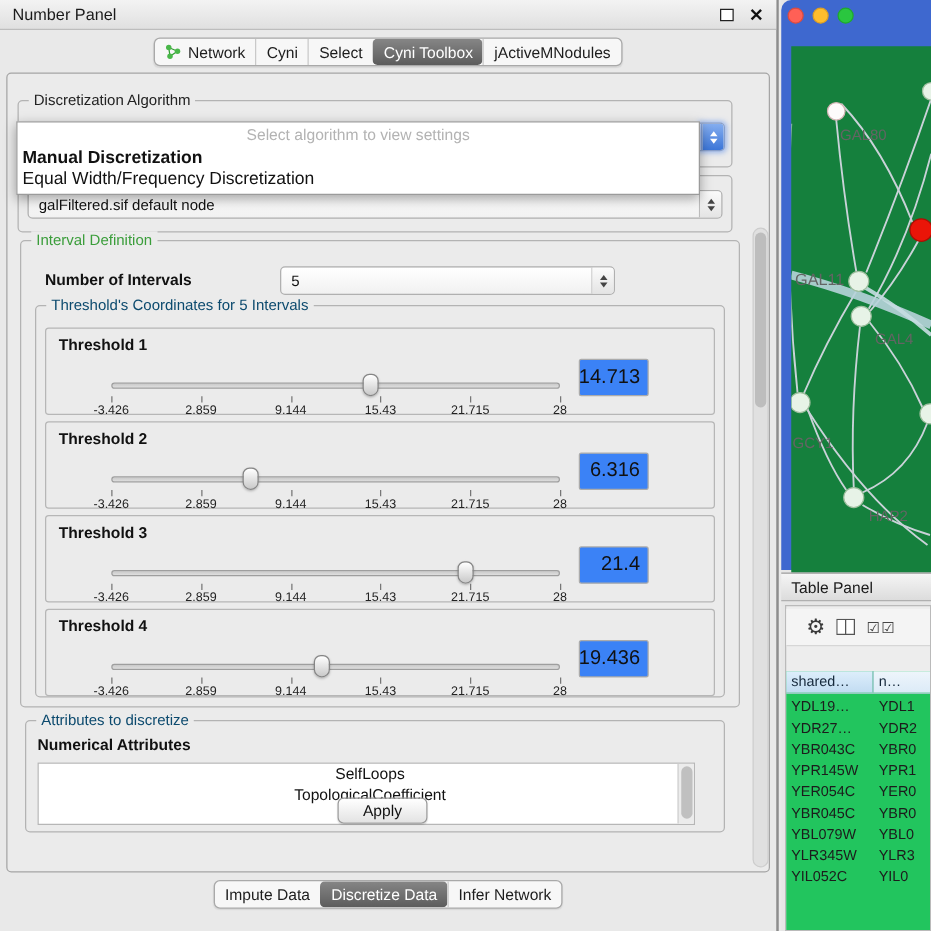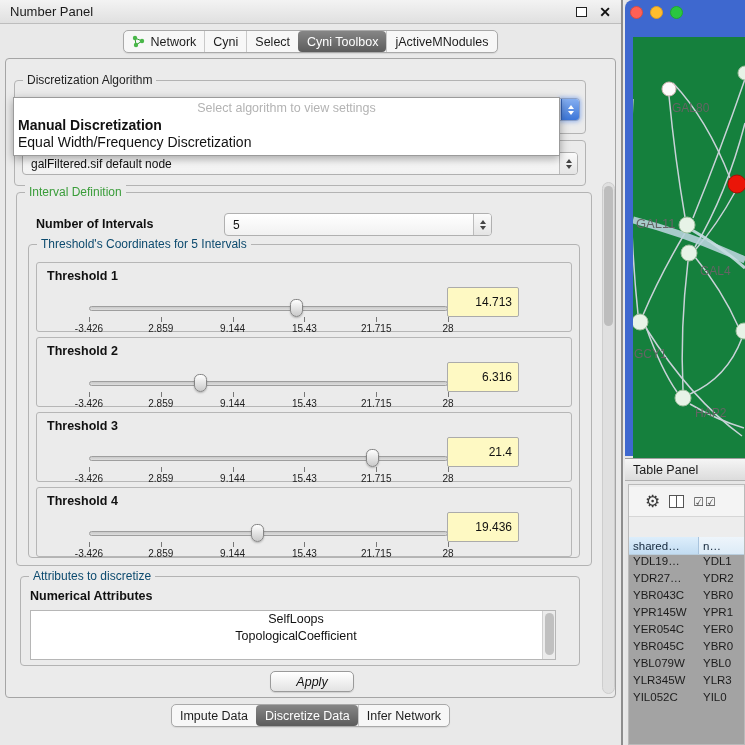--- a/index.html
+++ b/index.html
@@ -56,52 +56,52 @@
   .popup-item.bold{font-weight:bold;}
 
   .thr-panel{position:absolute;left:36px;width:536px;height:70px;border:1px solid #b6b6b6;border-radius:3px;background:#ebebeb;}
   .thr-label{position:absolute;left:10px;top:6px;font-weight:bold;font-size:12.5px;color:#111;}
   .thr-slider{position:absolute;left:52px;top:36px;width:359px;height:34px;}
   .thr-track{position:absolute;left:0;right:0;top:7px;height:5px;background:linear-gradient(#c9c9c9,#dedede);border:1px solid #9e9e9e;border-radius:3px;}
   .thr-handle{position:absolute;top:0;width:13px;height:18px;margin-left:-6.5px;background:linear-gradient(#ffffff,#c9c9c9);border:1px solid #858585;border-radius:6px 6px 7px 7px;box-shadow:0 1px 2px rgba(0,0,0,0.25);}
   .thr-ticks{position:absolute;left:0;right:0;top:18px;height:16px;}
   .tick{position:absolute;top:0;width:1px;height:5px;background:#777;}
   .tick-label{position:absolute;top:6px;transform:translateX(-50%);font-size:10px;color:#222;white-space:nowrap;}
-  .thr-value{position:absolute;right:52px;top:24px;width:72px;height:30px;background:#fef9c3;border:1px solid #ababab;border-radius:2px;font-size:12px;color:#111;display:flex;align-items:center;justify-content:flex-end;padding-right:6px;}
+  .thr-value{position:absolute;right:52px;top:24px;width:56px;height:30px;background:#3b82f6;border:1px solid #ababab;border-radius:2px;font-size:16px;color:#111;display:flex;align-items:center;justify-content:flex-end;padding-right:6px;}
 
   .attr-subtitle{position:absolute;left:30px;top:589px;font-size:12.5px;font-weight:bold;color:#111;}
   .attr-list{position:absolute;left:30px;top:610px;width:526px;height:50px;background:#fff;border:1px solid #b6b6b6;overflow:hidden;text-align:center;}
   .attr-item{font-size:12.5px;color:#111;padding:1px 0 1px 6px;line-height:14.5px;white-space:nowrap;}
   .attr-scroll{position:absolute;right:0;top:0;width:13px;height:48px;background:#ececec;border-left:1px solid #d0d0d0;}
   .attr-thumb{position:absolute;left:1.5px;top:2px;width:9px;height:42px;background:#c0c0c0;border-radius:5px;}
 
-  .apply-btn{position:absolute;left:270px;top:671px;width:84px;height:21px;border:1px solid #9a9a9a;border-radius:5px;background:linear-gradient(#ffffff,#e3e3e3);font-size:12.5px;color:#111;display:flex;align-items:center;justify-content:center;font-family:inherit;box-shadow:0 1px 1px rgba(0,0,0,0.12);font-style:italic;}
+  .apply-btn{position:absolute;left:270px;top:638px;width:72px;height:21px;border:1px solid #9a9a9a;border-radius:5px;background:linear-gradient(#ffffff,#e3e3e3);font-size:12.5px;color:#111;display:flex;align-items:center;justify-content:center;font-family:inherit;box-shadow:0 1px 1px rgba(0,0,0,0.12);}
 
   
   .right-panel{position:absolute;left:625px;top:0;width:120px;height:745px;background:#e6e6e6;}
   .net-window{position:absolute;left:0;top:0;width:120px;height:456px;background:#3e68cf;border-top-left-radius:8px;}
   .traffic{position:absolute;top:6px;left:5px;display:flex;gap:7px;}
   .light{width:13px;height:13px;border-radius:50%;}
   .light.red{background:#ff6056;border:1px solid #d94c42;}
   .light.yellow{background:#ffbd2d;border:1px solid #dd9f24;}
   .light.green{background:#2ac63f;border:1px solid #1fa82f;}
   .net-canvas{position:absolute;left:8px;top:25px;width:112px;height:421px;background:#15803d;overflow:hidden;margin-top:12px;}
 
   .table-header-bar{position:absolute;left:0;top:458px;width:120px;height:23px;background:linear-gradient(#f5f5f5,#dcdcdc);border-top:1px solid #9e9e9e;border-bottom:1px solid #b0b0b0;display:flex;align-items:center;padding-left:8px;font-size:12.5px;color:#1a1a1a;}
   .table-area{position:absolute;left:3px;top:484px;width:117px;height:261px;background:#ededed;border:1px solid #bababa;}
   .table-toolbar{position:absolute;left:0;top:2px;right:0;height:30px;background:#f4f4f4;display:flex;align-items:center;gap:9px;padding-left:16px;border-bottom:1px solid #d6d6d6;}
   .gear{font-size:17px;color:#3a3a3a;line-height:1;}
   .cols-icon{display:inline-flex;}
   .checks{font-size:12px;color:#444;letter-spacing:1px;}
-  .table-grid{position:absolute;left:0;top:52px;right:0;bottom:0;background:#a3a3a3;}
+  .table-grid{position:absolute;left:0;top:52px;right:0;bottom:0;background:#22c55e;}
   .col-headers{display:flex;height:18px;border-bottom:1px solid #b9cede;}
   .col-h{font-size:11.5px;display:flex;align-items:center;padding-left:4px;color:#14273a;}
   .col-h.c1{width:70px;background:linear-gradient(#ddeefb,#c2dcf2);border-right:1px solid #a9c4dd;}
   .col-h.c2{flex:1;background:linear-gradient(#eef5fb,#dcebf7);}
-  .row{display:flex;height:17px;align-items:flex-start;}
+  .row{display:flex;height:17px;align-items:flex-end;}
   .cell1{width:70px;padding-left:4px;font-size:11.5px;color:#1c1c1c;white-space:nowrap;overflow:hidden;}
   .cell2{flex:1;padding-left:4px;font-size:11.5px;color:#1c1c1c;white-space:nowrap;overflow:hidden;}
 </style>
 </head>
 <body>
 
 <div id="screen">
 
   <div class="control-panel">
 

